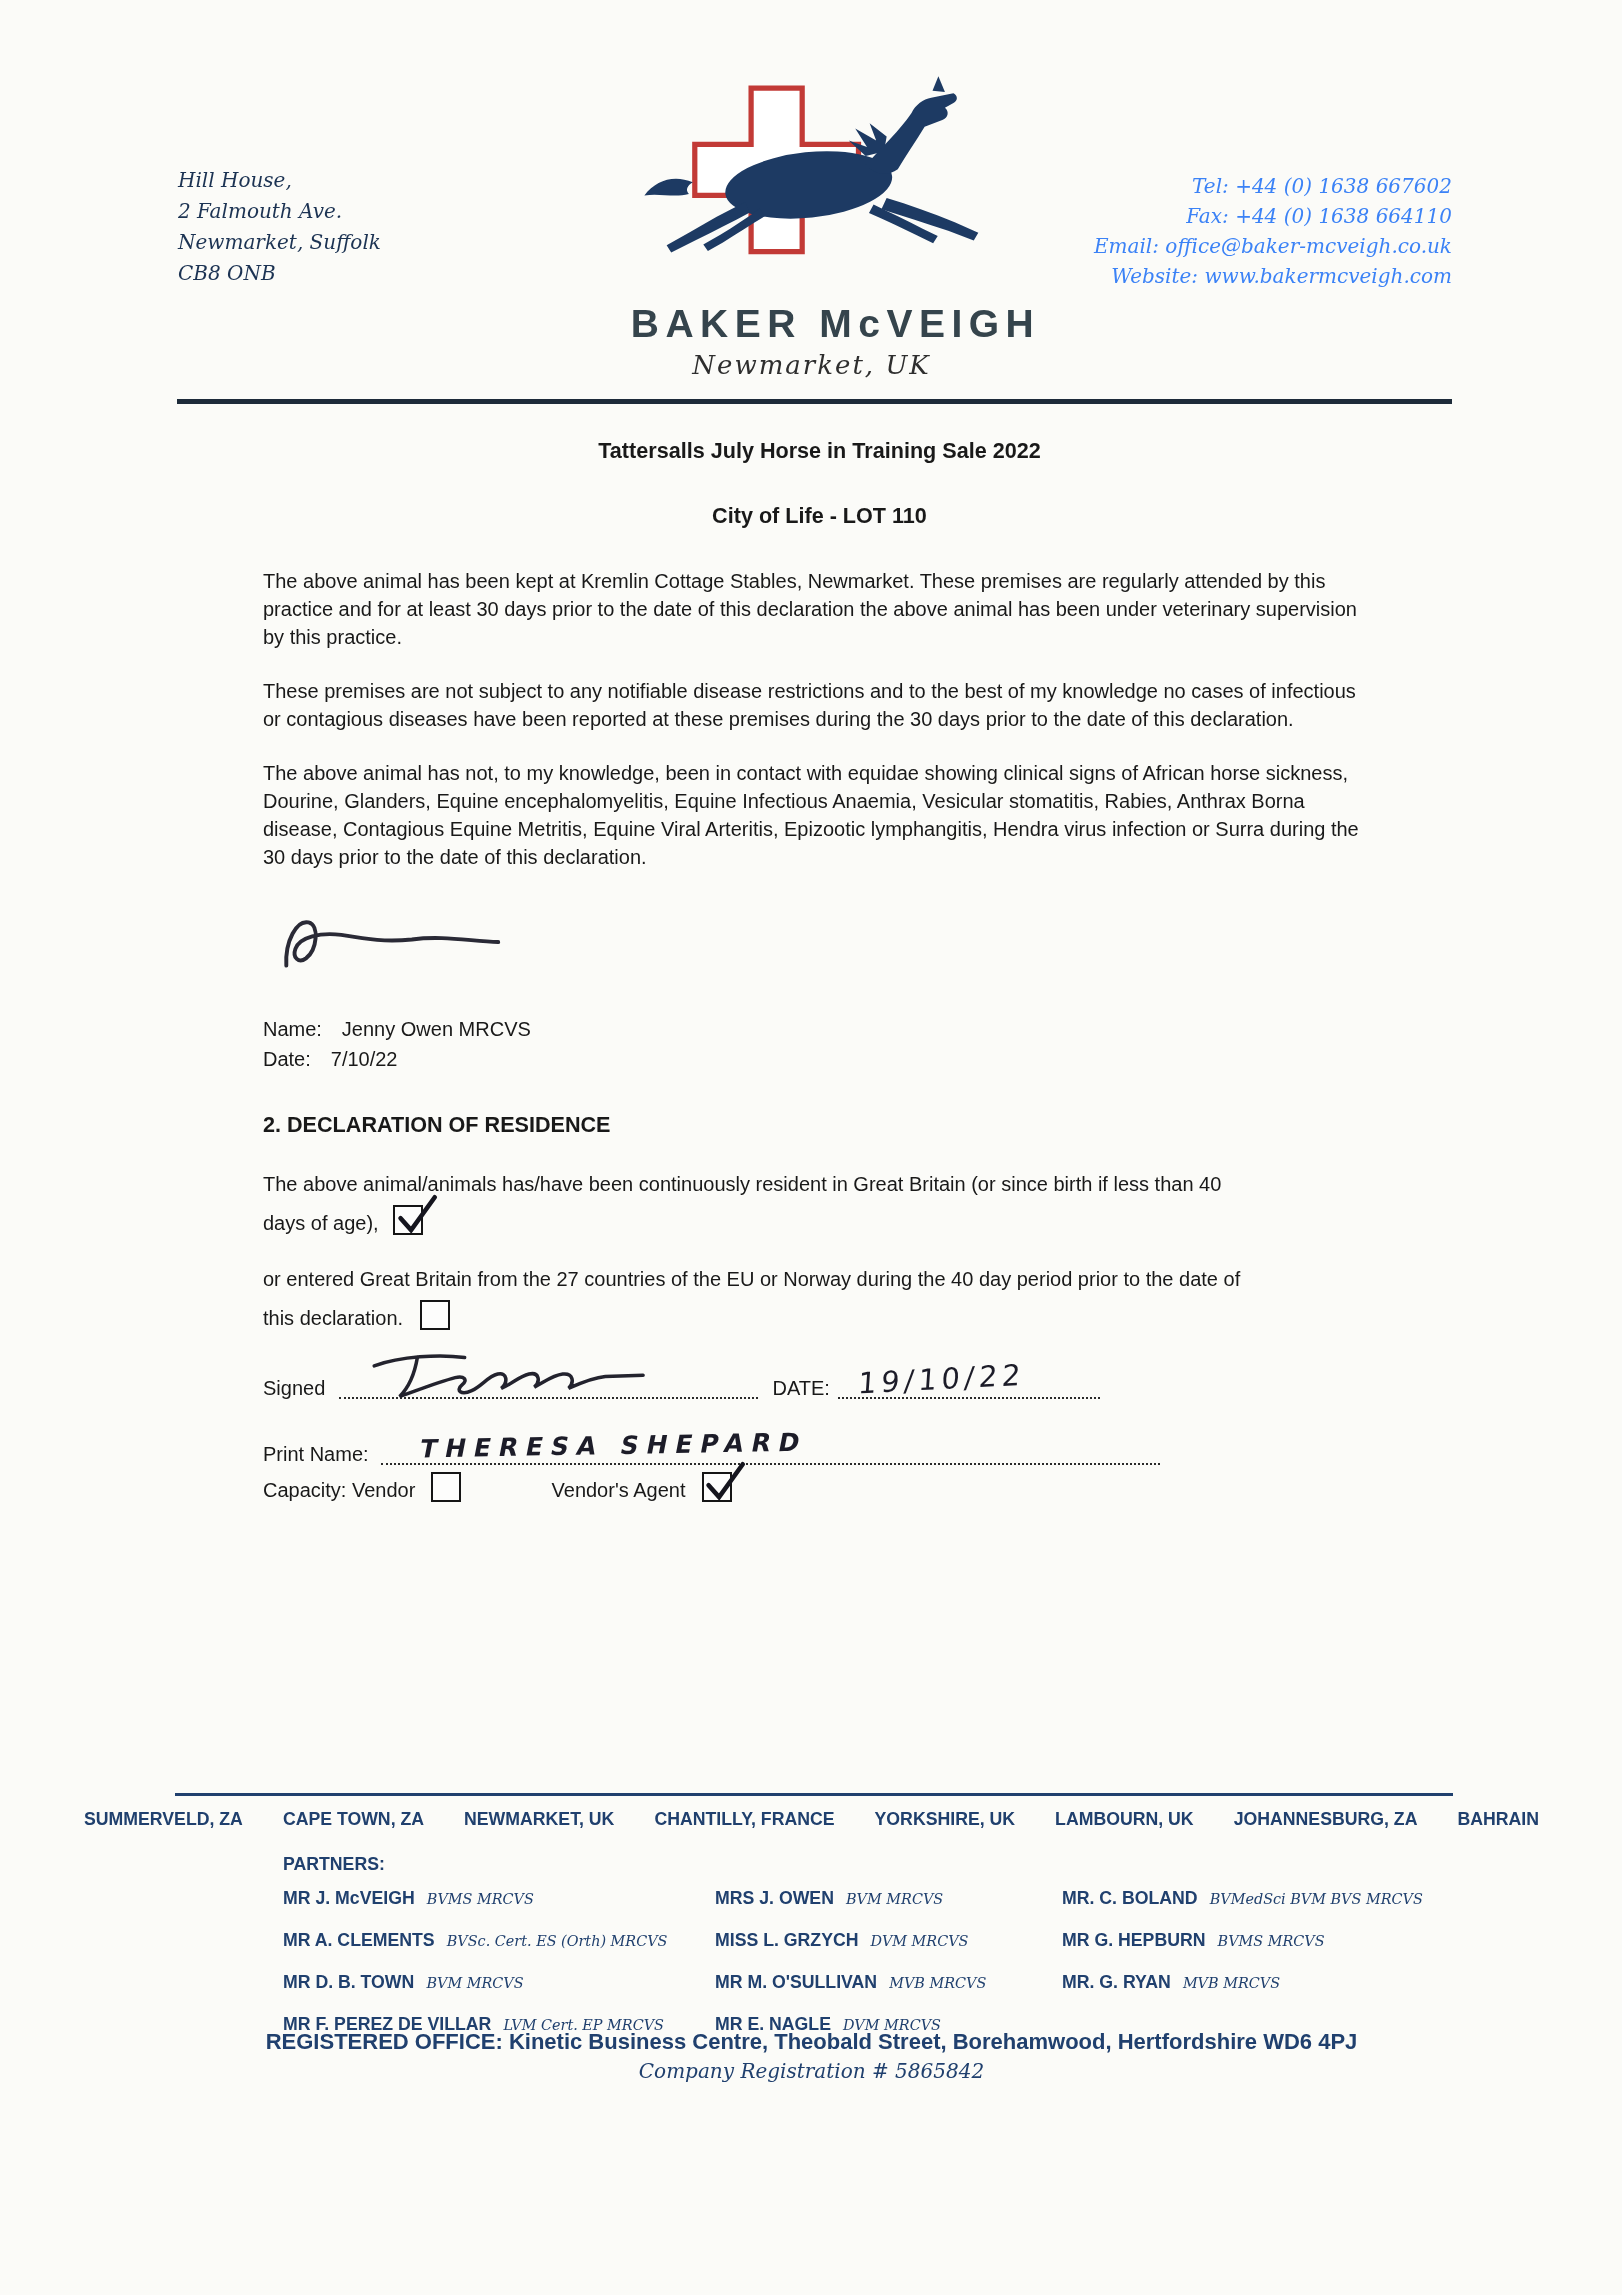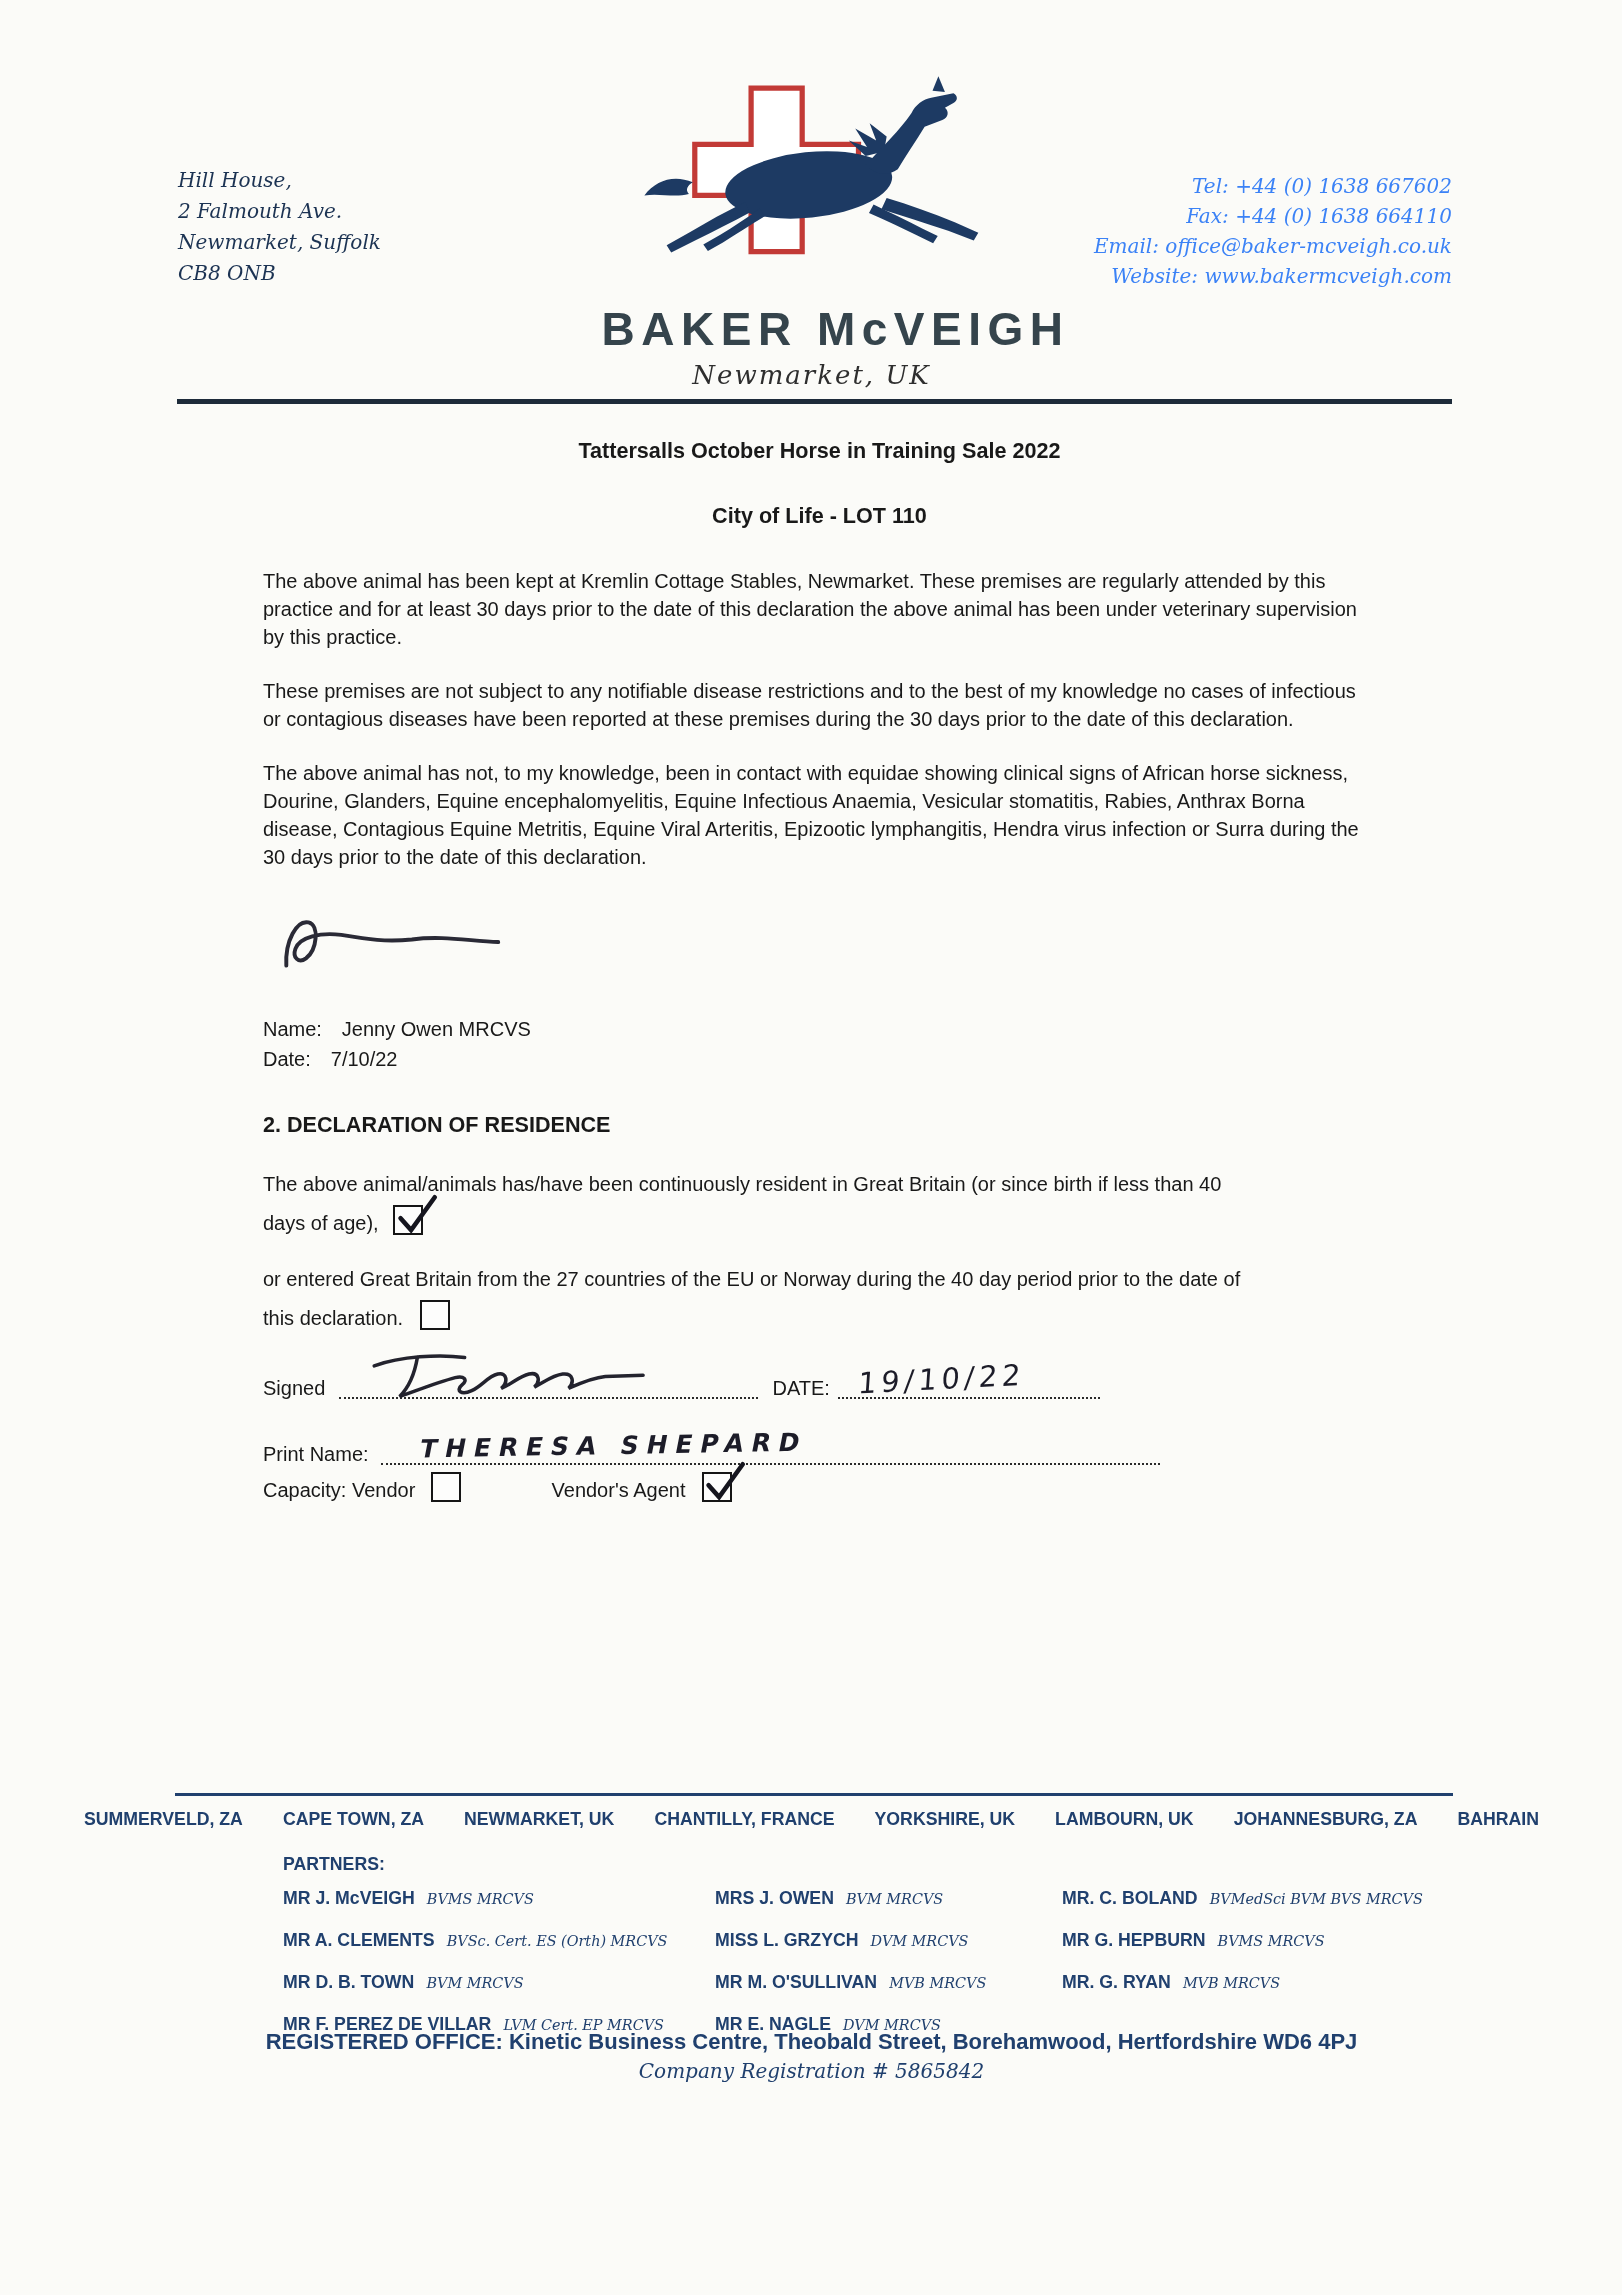--- a/index.html
+++ b/index.html
@@ -20,21 +20,21 @@
     position:absolute;right:171px;top:171px;text-align:right;
     font-family:"DejaVu Serif", serif;font-style:italic;
     font-size:20px;line-height:1.5;color:#3b82f6;
   }
   .logo{
     position:absolute;left:0;right:0;top:63px;text-align:center;
   }
   .logo-art{width:406px;height:236px;display:inline-block;}
   .logo-wordmark{
     margin-top:1.3px;
-    font-size:46px;font-weight:bold;letter-spacing:6.5px;color:#35444c;padding-left:48px;
+    font-size:39px;font-weight:bold;letter-spacing:6.5px;color:#35444c;padding-left:48px;
   }
   .logo-sub{
     margin-top:3.9px;
     font-family:"DejaVu Serif", serif;font-style:italic;
     font-size:26px;letter-spacing:2px;color:#2e2e2e;
   }
   .header-rule{
     position:absolute;left:177px;top:399px;width:1275px;height:4.6px;background:#1d2b3a;
   }
 
@@ -152,21 +152,21 @@
     </g>
   </svg>
   <div class="logo-wordmark">BAKER McVEIGH</div>
   <div class="logo-sub">Newmarket, UK</div>
 </div>
 
 <div class="header-rule"></div>
 
 <div class="main">
 
-  <div class="c-head">Tattersalls October Horse in Training Sale 2022</div>
+  <div class="c-head">Tattersalls July Horse in Training Sale 2022</div>
   <div class="c-head lot">City of Life - LOT 110</div>
 
   <p class="para">The above animal has been kept at Kremlin Cottage Stables, Newmarket.  These premises are regularly attended by this practice and for at least 30 days prior to the date of this declaration the above animal has been under veterinary supervision by this practice.</p>
   <p class="para">These premises are not subject to any notifiable disease restrictions and to the best of my knowledge no cases of infectious or contagious diseases have been reported at these premises during the 30 days prior to the date of this declaration.</p>
   <p class="para">The above animal has not, to my knowledge, been in contact with equidae showing clinical signs of African horse sickness, Dourine, Glanders, Equine encephalomyelitis, Equine Infectious Anaemia, Vesicular stomatitis, Rabies, Anthrax Borna disease, Contagious Equine Metritis, Equine Viral Arteritis, Epizootic lymphangitis, Hendra virus infection or Surra during the 30 days prior to the date of this declaration.</p>
 
   <div class="sig1-wrap">
     <svg width="242" height="98" viewBox="0 0 370 140">
       <path d="M28,100 C26,62 44,30 62,34 C79,38 75,76 58,89 C47,97 37,88 42,74 C49,56 80,49 112,53 C154,60 180,64 220,60 C266,54 306,62 352,64" fill="none" stroke="#2a2a36" stroke-width="6" stroke-linecap="round"></path>
     </svg>

